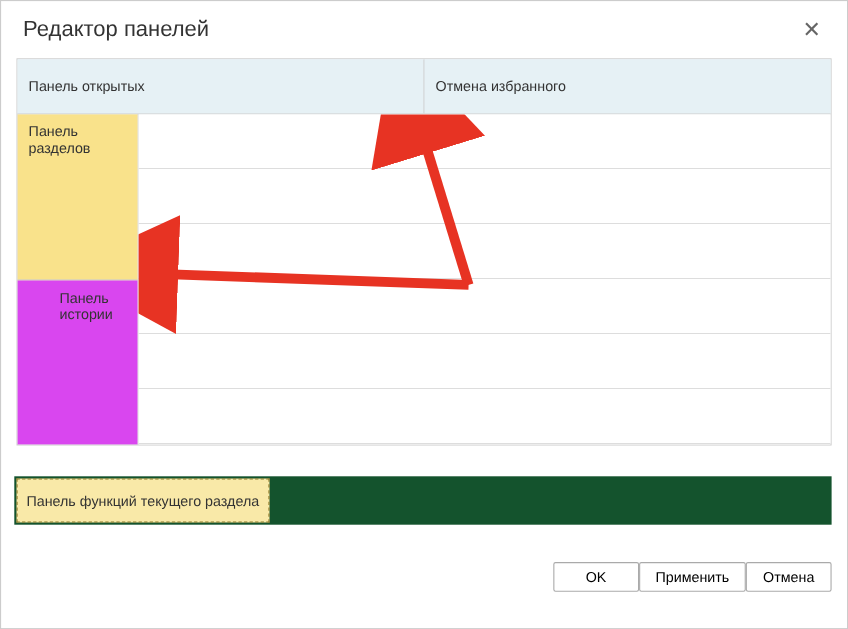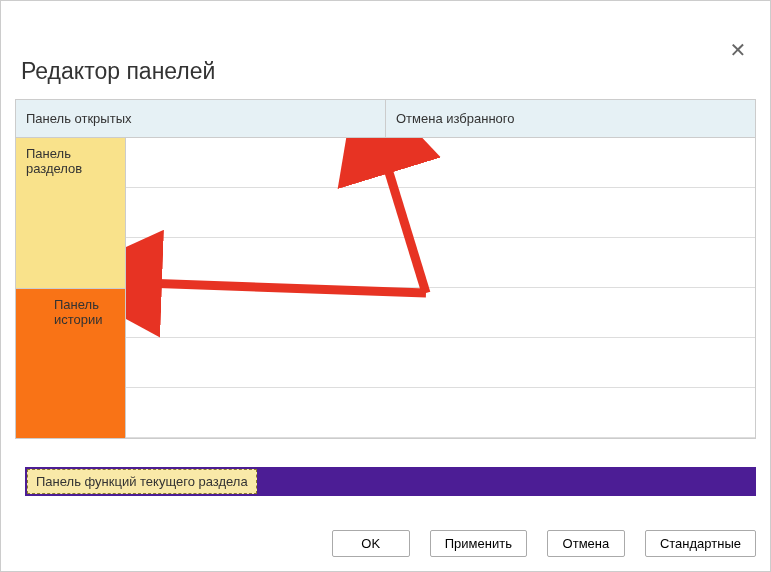--- a/index.html
+++ b/index.html
@@ -20,22 +20,21 @@
     display: flex;
     flex-direction: column;
   }
   .titlebar {
     display: flex;
     align-items: center;
     justify-content: space-between;
     padding: 14px 20px 10px 20px;
   }
   .title {
-    font-size: 23px;
-    margin-top: 43px;
+    font-size: 20px;
   }
   .close {
     font-size: 20px;
     color: #666;
     cursor: pointer;
     width: 24px;
     height: 24px;
     display: flex;
     align-items: center;
     justify-content: center;
@@ -43,21 +42,21 @@
     font-family: sans-serif;
   }
   .layout-area {
     margin: 4px 14px 0 14px;
     border: 1px solid #ccc;
     background: #fff;
     flex: 0 0 auto;
   }
   .top-row {
     display: flex;
-    height: 38px;
+    height: 50px;
     background: #e6f1f5;
     border-bottom: 1px solid #ccc;
   }
   .top-left, .top-right {
     flex: 1;
     display: flex;
     align-items: center;
     padding: 0 10px;
     background: #e6f1f5;
   }
@@ -76,57 +75,57 @@
     flex: 1;
     padding: 8px 10px;
     display: flex;
     align-items: flex-start;
   }
   .sidebar-sections {
     background: #f9e28b;
     border-bottom: 1px solid #ccc;
   }
   .sidebar-history {
-    background: #f97316;
+    background: #d946ef;
     padding-left: 38px;
   }
   .main-area {
     flex: 1;
     background: #fff;
     position: relative;
     background-image:
       repeating-linear-gradient(to bottom,
         transparent 0, transparent 49px,
         #ddd 49px, #ddd 50px);
   }
   .main-area::after {
     content: "";
     position: absolute;
     inset: 0;
     pointer-events: none;
   }
   .unused-bar {
-    margin: 28px 14px 0 24px;
-    background: #4c1d95;
+    margin: 28px 14px 0 12px;
+    background: #14532d;
     height: 44px;
     display: flex;
     align-items: stretch;
   }
   .func-panel {
     background: #f9e9a8;
     border: 1px dashed #8a7a2a;
     display: flex;
     align-items: center;
     padding: 0 8px;
     margin: 2px;
   }
   .button-row {
     display: flex;
     justify-content: flex-end;
-    gap: 20px;
+    gap: 0;
     padding: 14px 14px 14px 14px;
     margin-top: 20px;
   }
   .btn {
     border: 1px solid #aaa;
     background: #fff;
     padding: 5px 14px;
     font-size: 13px;
     cursor: pointer;
     border-radius: 2px;
@@ -185,16 +184,15 @@
   <div class="unused-bar">
     <div class="func-panel">
       <span>Панель функций текущего раздела</span>
     </div>
   </div>
 
   <div class="button-row">
     <button class="btn">OK</button>
     <button class="btn">Применить</button>
     <button class="btn">Отмена</button>
-    <button class="btn">Стандартные</button>
   </div>
 
 </div>
 
 </body></html>

